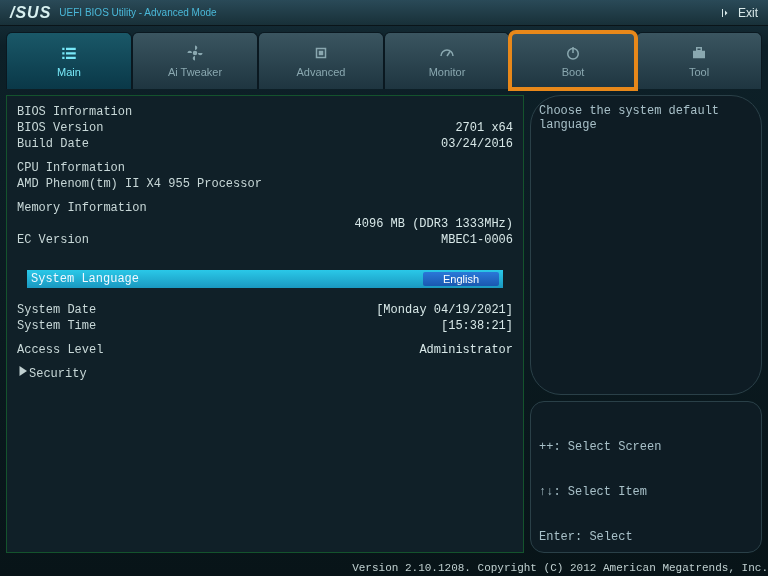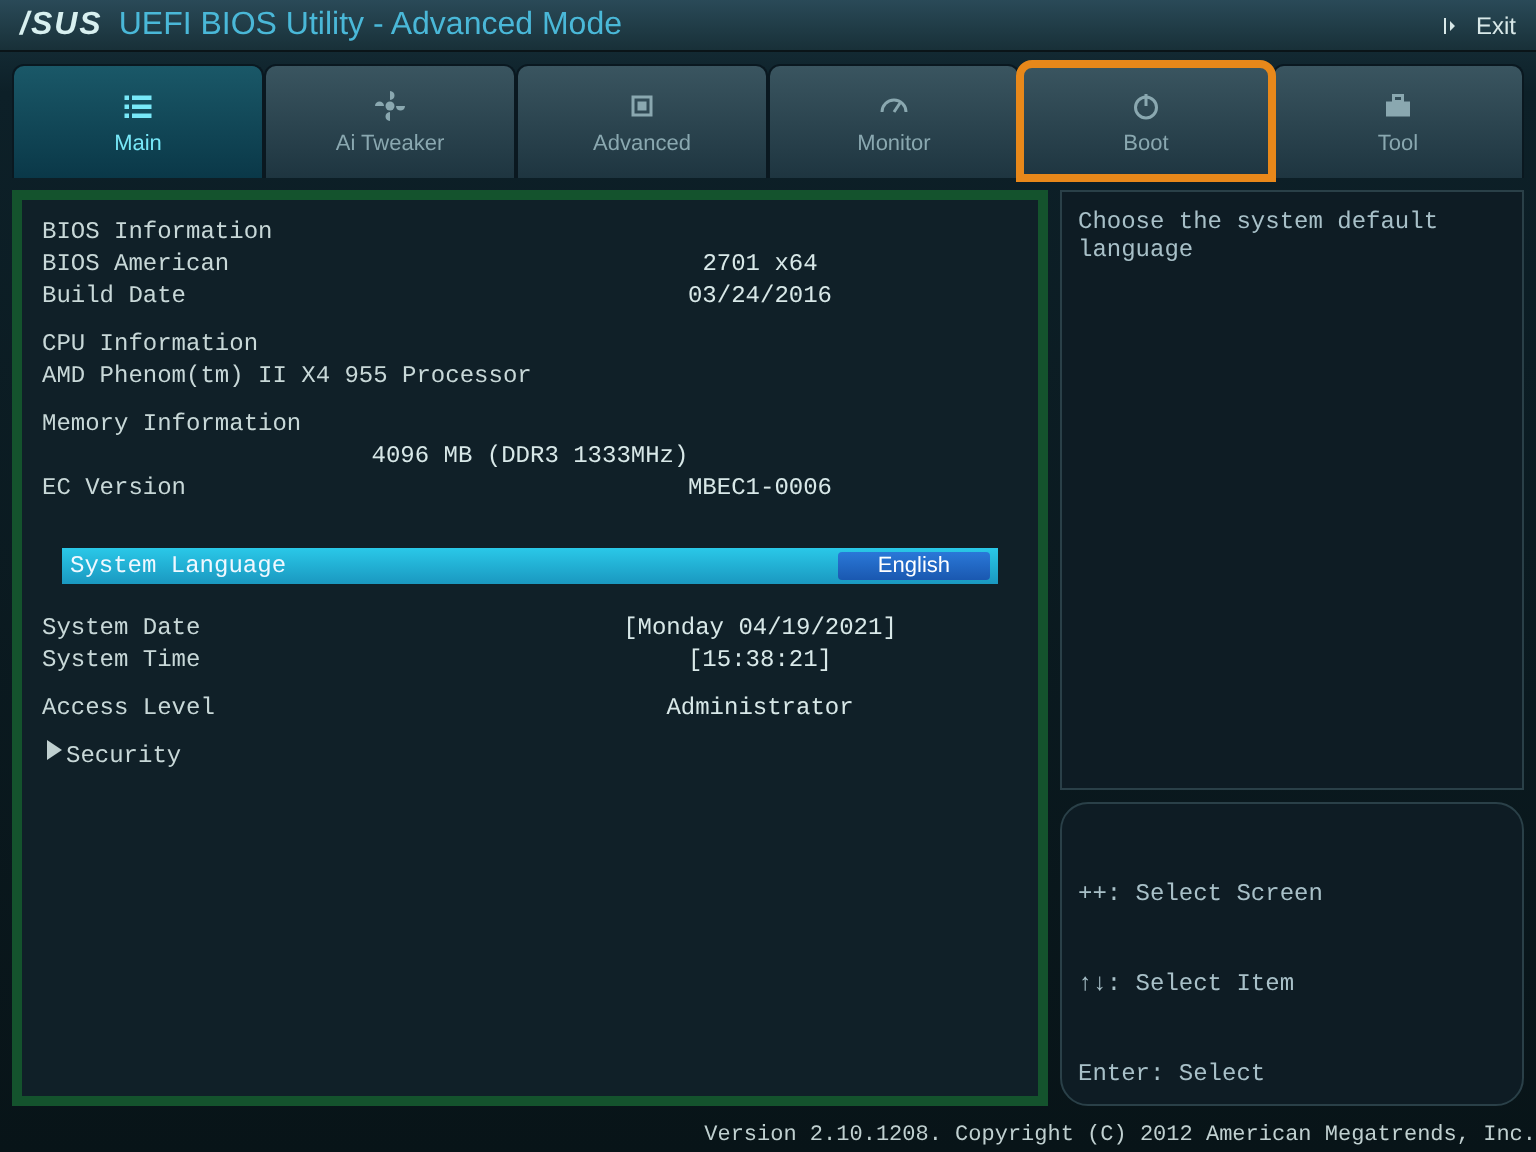--- a/index.html
+++ b/index.html
@@ -19,21 +19,21 @@
     border-bottom: 1px solid #0a1418;
     justify-content: flex-end;
   }
   .logo {
     font-family: Arial, sans-serif;
     font-weight: bold; font-style: italic;
     font-size: 16px; letter-spacing: 1px;
     color: #d8f0f0;
     margin-right: 8px;
   }
-  .title { color: #4ab8d8; font-size: 16px; font-family: Arial, sans-serif; }
+  .title { color: #4ab8d8; font-size: 10px; font-family: Arial, sans-serif; }
   .exit { margin-left: auto; display: flex; align-items: center; gap: 6px; color: #d8e8e8; font-family: Arial, sans-serif; font-size: 12px; cursor: pointer; }
   .exit svg { width: 12px; height: 12px; }
 
   .tabs {
     display: flex; gap: 0; padding: 6px 6px 0 6px;
   }
   .tab {
     flex: 1;
     height: 57px;
     background: linear-gradient(180deg, #3a5560 0%, #1e3540 100%);
@@ -61,40 +61,40 @@
 
   .body {
     display: flex;
     height: 470px;
     padding: 6px;
     gap: 6px;
   }
   .panel-left {
     flex: 1;
     background: #102028;
-    border: 5px solid #14532d;
+    border: 1px solid #14532d;
     padding: 8px 10px;
     position: relative;
   }
   .panel-right {
     width: 232px;
     display: flex; flex-direction: column; gap: 6px;
   }
   .panel-right .pr {
     background: #0e1c24;
     border: 1px solid #2a4048;
     padding: 8px;
     color: #a8c0c8;
   }
-  .panel-right .pr.top { flex: 1; }
+  .panel-right .pr.top { flex: 1; border-radius: 31px; }
   .panel-right .pr.bot { height: 152px; border-radius: 14px; }
 
   .row { display: flex; white-space: pre; line-height: 16px; }
   .row .k { width: 230px; }
-  .row .v { color: #d8e8e8; text-align: center; flex: 1; }
+  .row .v { color: #d8e8e8; text-align: right; flex: 1; }
   .sp { height: 8px; }
 
   .selrow {
     display: flex; align-items: center;
     background: linear-gradient(180deg, #2ac8e8 0%, #1a98c0 100%);
     height: 18px;
     margin: 6px 10px;
     padding: 0 4px;
     color: #f0f8ff;
   }
@@ -176,21 +176,21 @@
         <rect x="4" y="9" width="16" height="10"></rect>
         <rect x="9" y="5" width="6" height="4" fill="none" stroke="currentColor" stroke-width="2"></rect>
       </svg>
     <span>Tool</span>
   </div>
 </div>
 
 <div class="body">
   <div class="panel-left">
     <div class="row"><span class="k">BIOS Information</span></div>
-    <div class="row"><span class="k">BIOS American</span><span class="v">2701 x64</span></div>
+    <div class="row"><span class="k">BIOS Version</span><span class="v">2701 x64</span></div>
     <div class="row"><span class="k">Build Date</span><span class="v">03/24/2016</span></div>
     <div class="sp"></div>
     <div class="row"><span class="k">CPU Information</span></div>
     <div class="row"><span>AMD Phenom(tm) II X4 955 Processor</span></div>
     <div class="sp"></div>
     <div class="row"><span class="k">Memory Information</span></div>
     <div class="row"><span class="v">4096 MB (DDR3 1333MHz)</span></div>
     <div class="row"><span class="k">EC Version</span><span class="v">MBEC1-0006</span></div>
     <div class="sp"></div>
       <div class="sp"></div>

